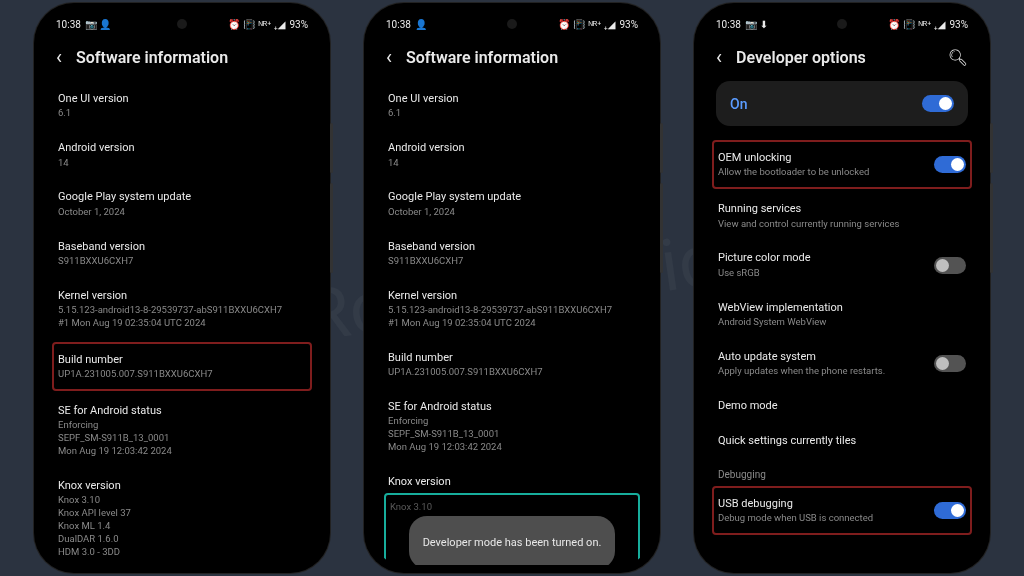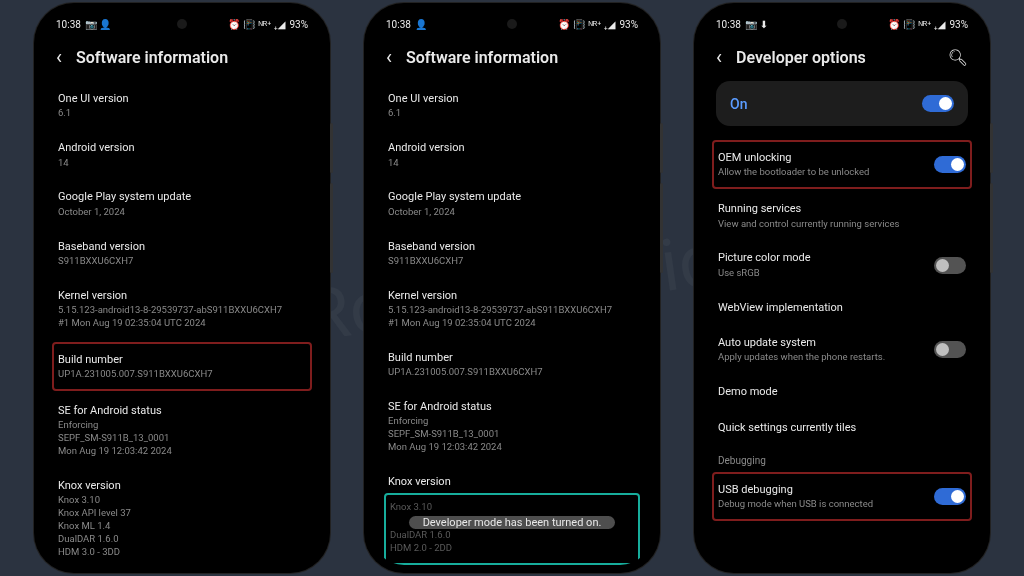--- a/index.html
+++ b/index.html
@@ -166,21 +166,21 @@
   .toast-wrap {
     border: 2px solid #17ad9c;
     border-radius: 4px;
     padding: 6px 4px 8px;
     margin: 4px -4px 0;
   }
   .toast {
     background:#4e4e4e;
     color:#e8e8e8;
     font-size:11px;
-    padding:0 14px;
+    padding:20px 14px;
     border-radius: 18px;
     text-align:center;
     margin: 2px auto 0;
     width: fit-content;
     max-width: 92%;
   }
   .section-label {
     font-size:10px;
     color:#8a8a8a;
     padding: 10px 2px 4px;
@@ -348,20 +348,21 @@
           <div class="row">
             <div>
               <div class="item-title">Picture color mode</div>
               <div class="item-sub">Use sRGB</div>
             </div>
             <div class="toggle off"></div>
           </div>
         </div>
         <div class="item">
           <div class="item-title">WebView implementation</div>
+          <div class="item-sub">Android System WebView</div>
         </div>
         <div class="item">
           <div class="row">
             <div>
               <div class="item-title">Auto update system</div>
               <div class="item-sub">Apply updates when the phone restarts.</div>
             </div>
             <div class="toggle off"></div>
           </div>
         </div>

